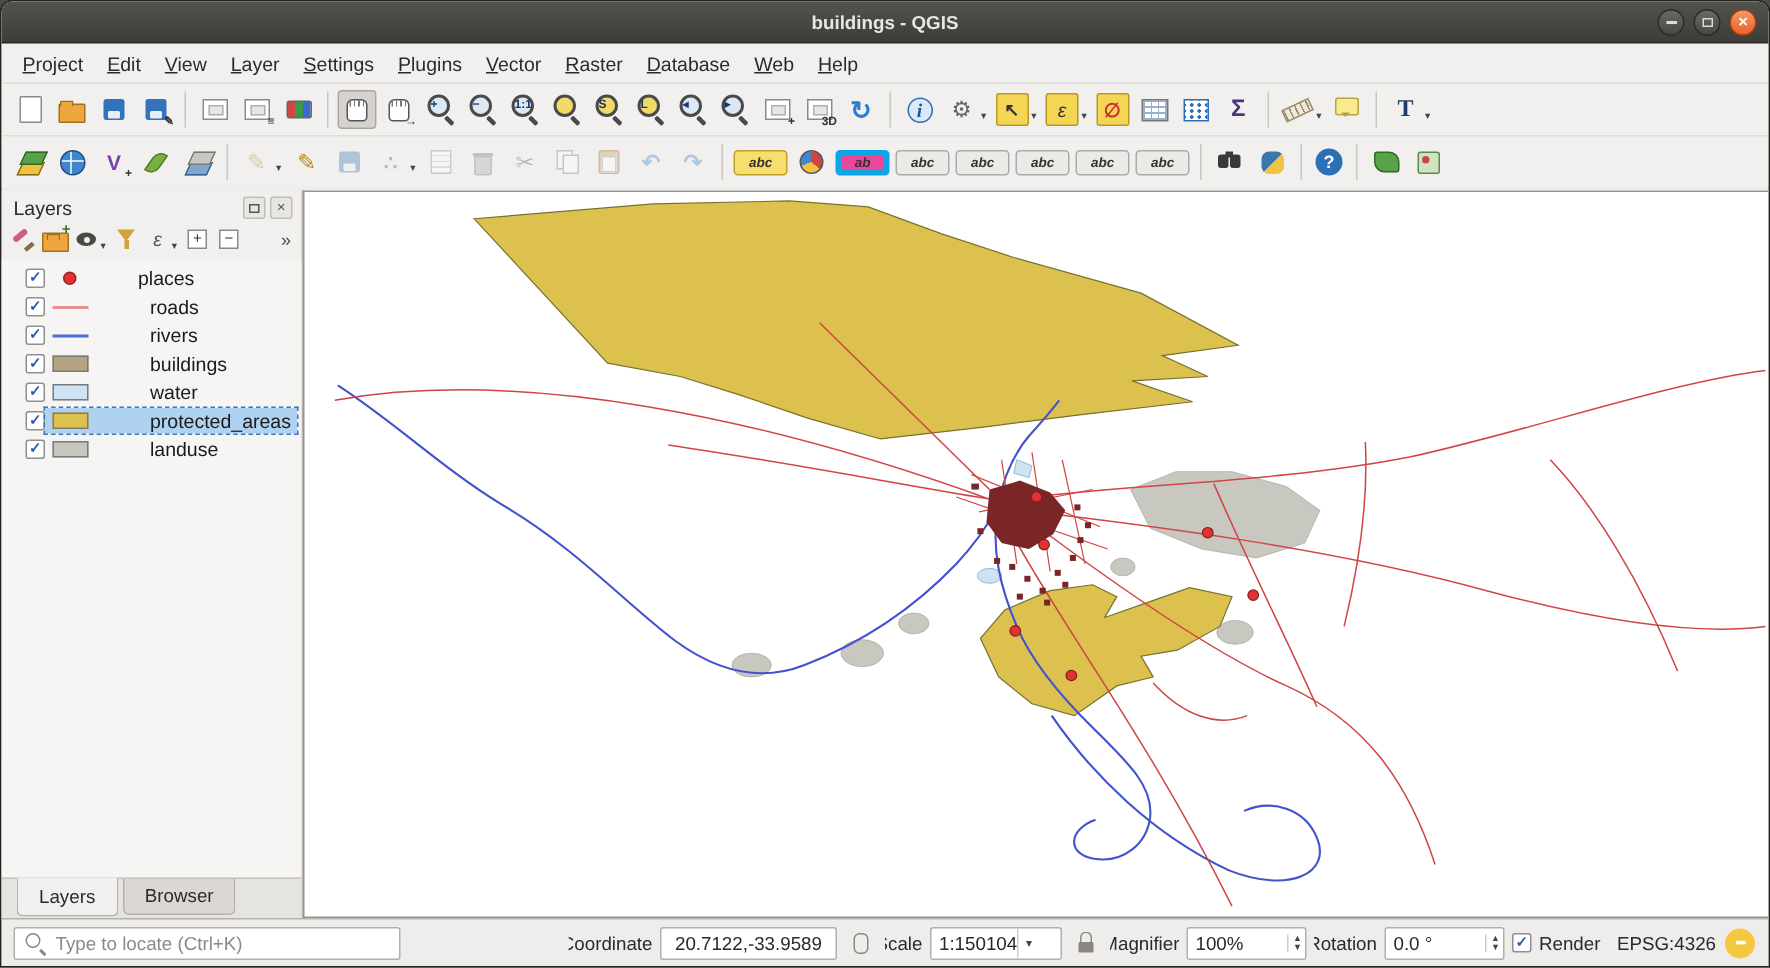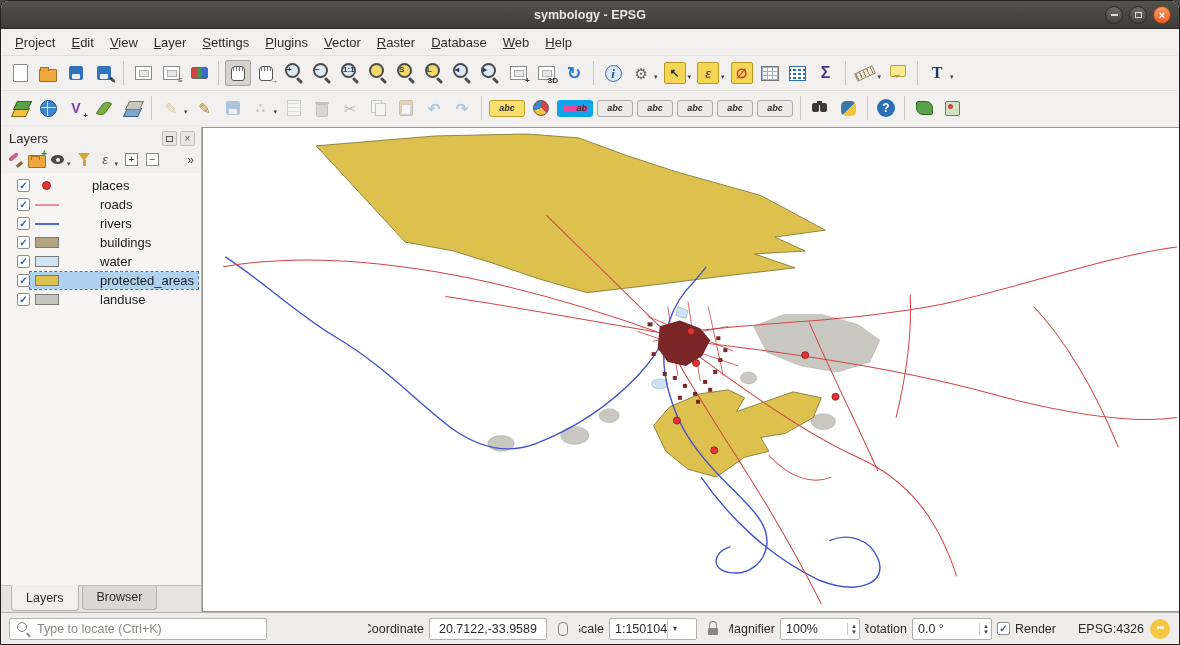--- a/index.html
+++ b/index.html
@@ -82,21 +82,21 @@
     background-image:repeating-linear-gradient(0deg,transparent 0 3px,#aabbcc 3px 4px);}
   .g-trash::before{content:'';width:10px;height:11px;background:#a7a7a7;border:1px solid #6e6e6e;border-radius:0 0 2px 2px;margin-top:5px;}
   .g-trash::after{content:'';position:absolute;top:7px;width:14px;height:2px;background:#6e6e6e;border-radius:1px;}
   .g-scissors .ch{font-size:15px;color:#555;}
   .g-copy::before{content:'';position:absolute;width:9px;height:11px;background:#fff;border:1px solid #777;top:5px;left:6px;}
   .g-copy::after{content:'';position:absolute;width:9px;height:11px;background:#fff;border:1px solid #777;top:8px;left:10px;}
   .g-paste::before{content:'';width:12px;height:14px;background:#c89a52;border:1px solid #8a6526;border-radius:2px;}
   .g-paste::after{content:'';position:absolute;width:8px;height:9px;background:#fff;border:1px solid #999;top:9px;}
   .g-abc-y,.g-abc-b,.g-abc-p{width:36px;height:17px;margin:4px 2px;border-radius:3px;}
   .g-abc-y{background:#f7df6d;border:1px solid #bfa028;}
-  .g-abc-b{background:#ec4899;border:6px solid #0ea5e9;justify-content:flex-end;}
+  .g-abc-b{background:#ec4899;border:4px solid #0ea5e9;}
   .g-abc-p{background:#eceae6;border:1px solid #aaa;}
   .g-abc-y .ch,.g-abc-b .ch,.g-abc-p .ch{font-size:9px;font-weight:bold;font-style:italic;}
   .g-diagram::before{content:'';width:14px;height:14px;border-radius:50%;border:1px solid #555;
     background:conic-gradient(#d04545 0 130deg,#f2c13d 130deg 250deg,#3f86cf 250deg);}
   .g-binoc::before{content:'';position:absolute;width:7px;height:9px;background:#3a3a3a;border-radius:2px;left:5px;top:8px;box-shadow:8px 0 0 #3a3a3a;}
   .g-binoc::after{content:'';position:absolute;top:6px;left:10px;width:5px;height:4px;background:#3a3a3a;}
   .g-python::before{content:'';width:15px;height:15px;border-radius:5px;background:linear-gradient(135deg,#3b77a8 0 50%,#f2c43d 50%);}
   .g-help{background:#2d6fb7;border-radius:50%;width:18px;height:18px;margin:4px;}
   .g-help .ch{color:#fff;font-weight:bold;font-size:12px;}
   .g-grass::before{content:'';width:15px;height:12px;background:#58a24a;border:1px solid #2e6a24;border-radius:2px 7px 2px 7px;}
@@ -162,29 +162,29 @@
   .w-scale{width:25px;}
   .w-mag{width:46px;}
   .w-rot{width:42px;}
   .coordf{width:118px;justify-content:center;}
   .combo{width:88px;padding-right:14px;justify-content:space-between;}
   .combo-btn{width:17px;height:20px;display:flex;align-items:center;justify-content:center;font-size:8px;color:#444;border-left:1px solid #cfccc7;}
   .spinf{width:80px;padding-right:2px;justify-content:space-between;}
   .spin{display:flex;flex-direction:column;justify-content:center;border-left:1px solid #cfccc7;padding-left:3px;}
   .spin span{font-size:6px;line-height:6px;color:#444;}
   .slabel{flex:0 0 auto;}
-  .crs{margin-left:17px;}
+  .crs{margin-left:6px;}
 </style>
 </head>
 <body>
 
 <div class="window">
 
   <div class="titlebar">
-    <div class="win-title">symbology - EPSG</div>
+    <div class="win-title">buildings - QGIS</div>
     <div class="winbtns">
       <span class="wbtn">
           <i class="wmin"></i>
         </span>
       <span class="wbtn">
           <i class="wmax"></i>
         </span>
       <span class="wbtn close">×</span>
     </div>
   </div>

